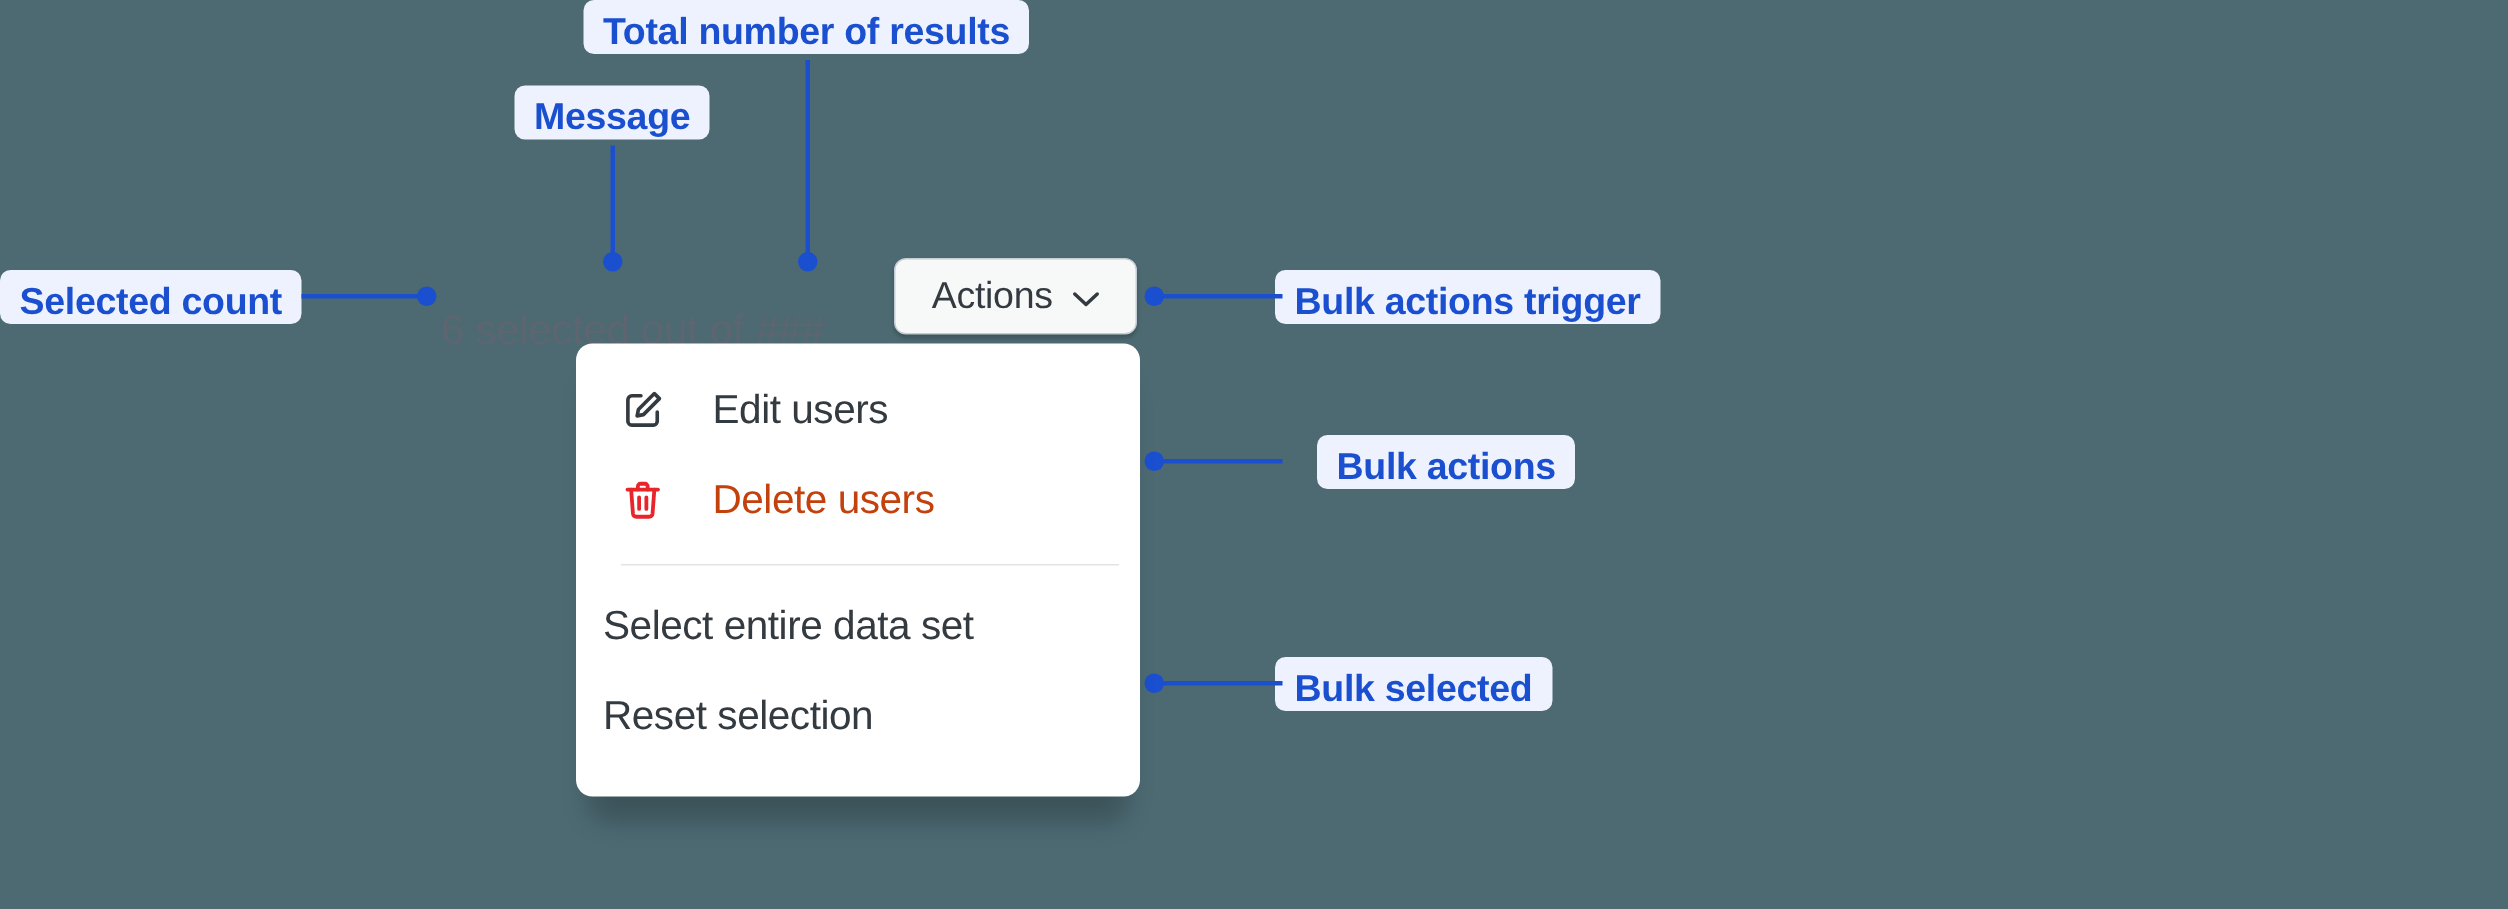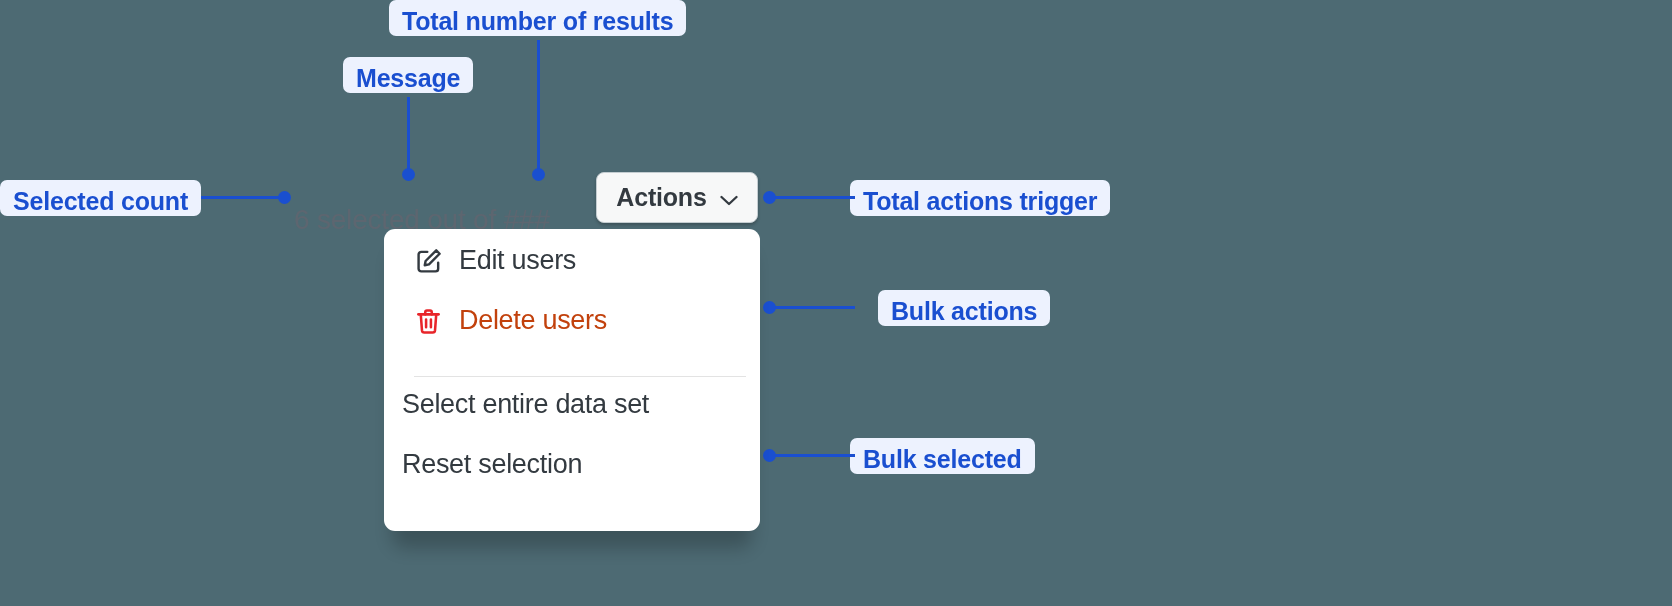--- a/index.html
+++ b/index.html
@@ -86,21 +86,20 @@
     justify-content: center;
     gap: 13px;
     box-sizing: border-box;
     cursor: pointer;
   }
   .actions-button-label {
     font-size: 25px;
     color: #333a40;
     line-height: 1;
     letter-spacing: -0.2px;
-    font-weight: bold;
   }
   .chevron {
     display: block;
     width: 18px;
     height: 11px;
   }
 
   
   .dropdown-shadow {
     position: absolute;
@@ -119,24 +118,24 @@
     top: 229px;
     width: 376px;
     height: 302px;
     background: #ffffff;
     border-radius: 11px;
     padding: 18px 0 16px 0;
     box-sizing: border-box;
   }
   .menu-item {
     display: flex;
-    align-items: flex-start;
+    align-items: center;
     height: 52px;
     padding: 0 24px 0 30px;
-    gap: 16px;
+    gap: 32px;
     cursor: pointer;
     box-sizing: border-box;
   }
   .menu-item-label {
     font-size: 27px;
     color: #333a40;
     line-height: 1;
     letter-spacing: -0.3px;
     white-space: nowrap;
   }
@@ -169,21 +168,21 @@
   <div class="dot" style="left:532px; top:168px;"></div>
 
   <div class="callout" style="left:343px; top:57px;">Message</div>
   <div class="leader-v" style="left:407px; top:97px; height:78px;"></div>
   <div class="dot" style="left:402px; top:168px;"></div>
 
   <div class="callout" style="left:0px; top:180px;">Selected count</div>
   <div class="leader-h" style="left:201px; top:196px; width:84px;"></div>
   <div class="dot" style="left:278px; top:191px;"></div>
 
-  <div class="callout" style="left:850px; top:180px;">Total actions trigger</div>
+  <div class="callout" style="left:850px; top:180px;">Bulk actions trigger</div>
   <div class="leader-h" style="left:769px; top:196px; width:86px;"></div>
   <div class="dot" style="left:763px; top:191px;"></div>
 
   <div class="callout" style="left:850px; top:290px;margin-left:28px;">Bulk actions</div>
   <div class="leader-h" style="left:769px; top:306px; width:86px;"></div>
   <div class="dot" style="left:763px; top:301px;"></div>
 
   <div class="callout" style="left:850px; top:438px;">Bulk selected</div>
   <div class="leader-h" style="left:769px; top:454px; width:86px;"></div>
   <div class="dot" style="left:763px; top:449px;"></div>

